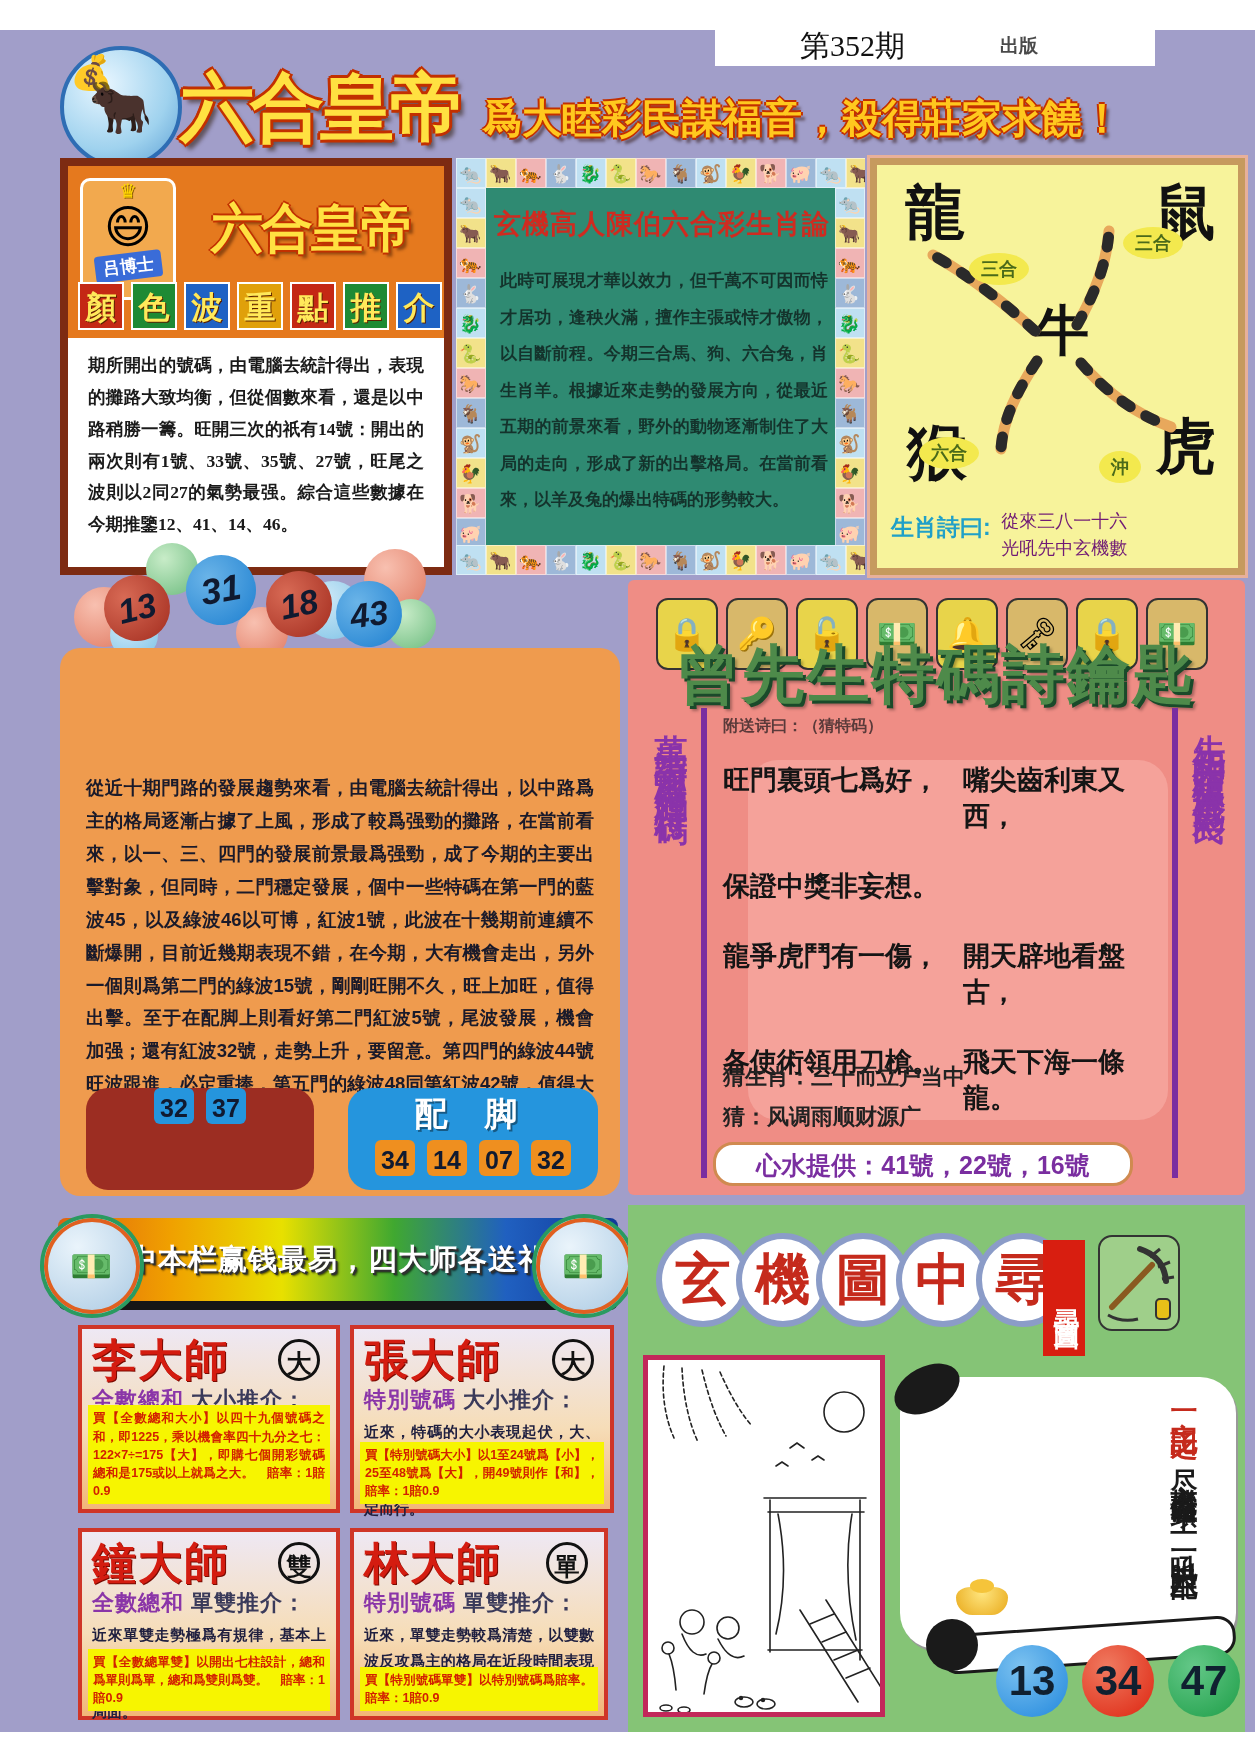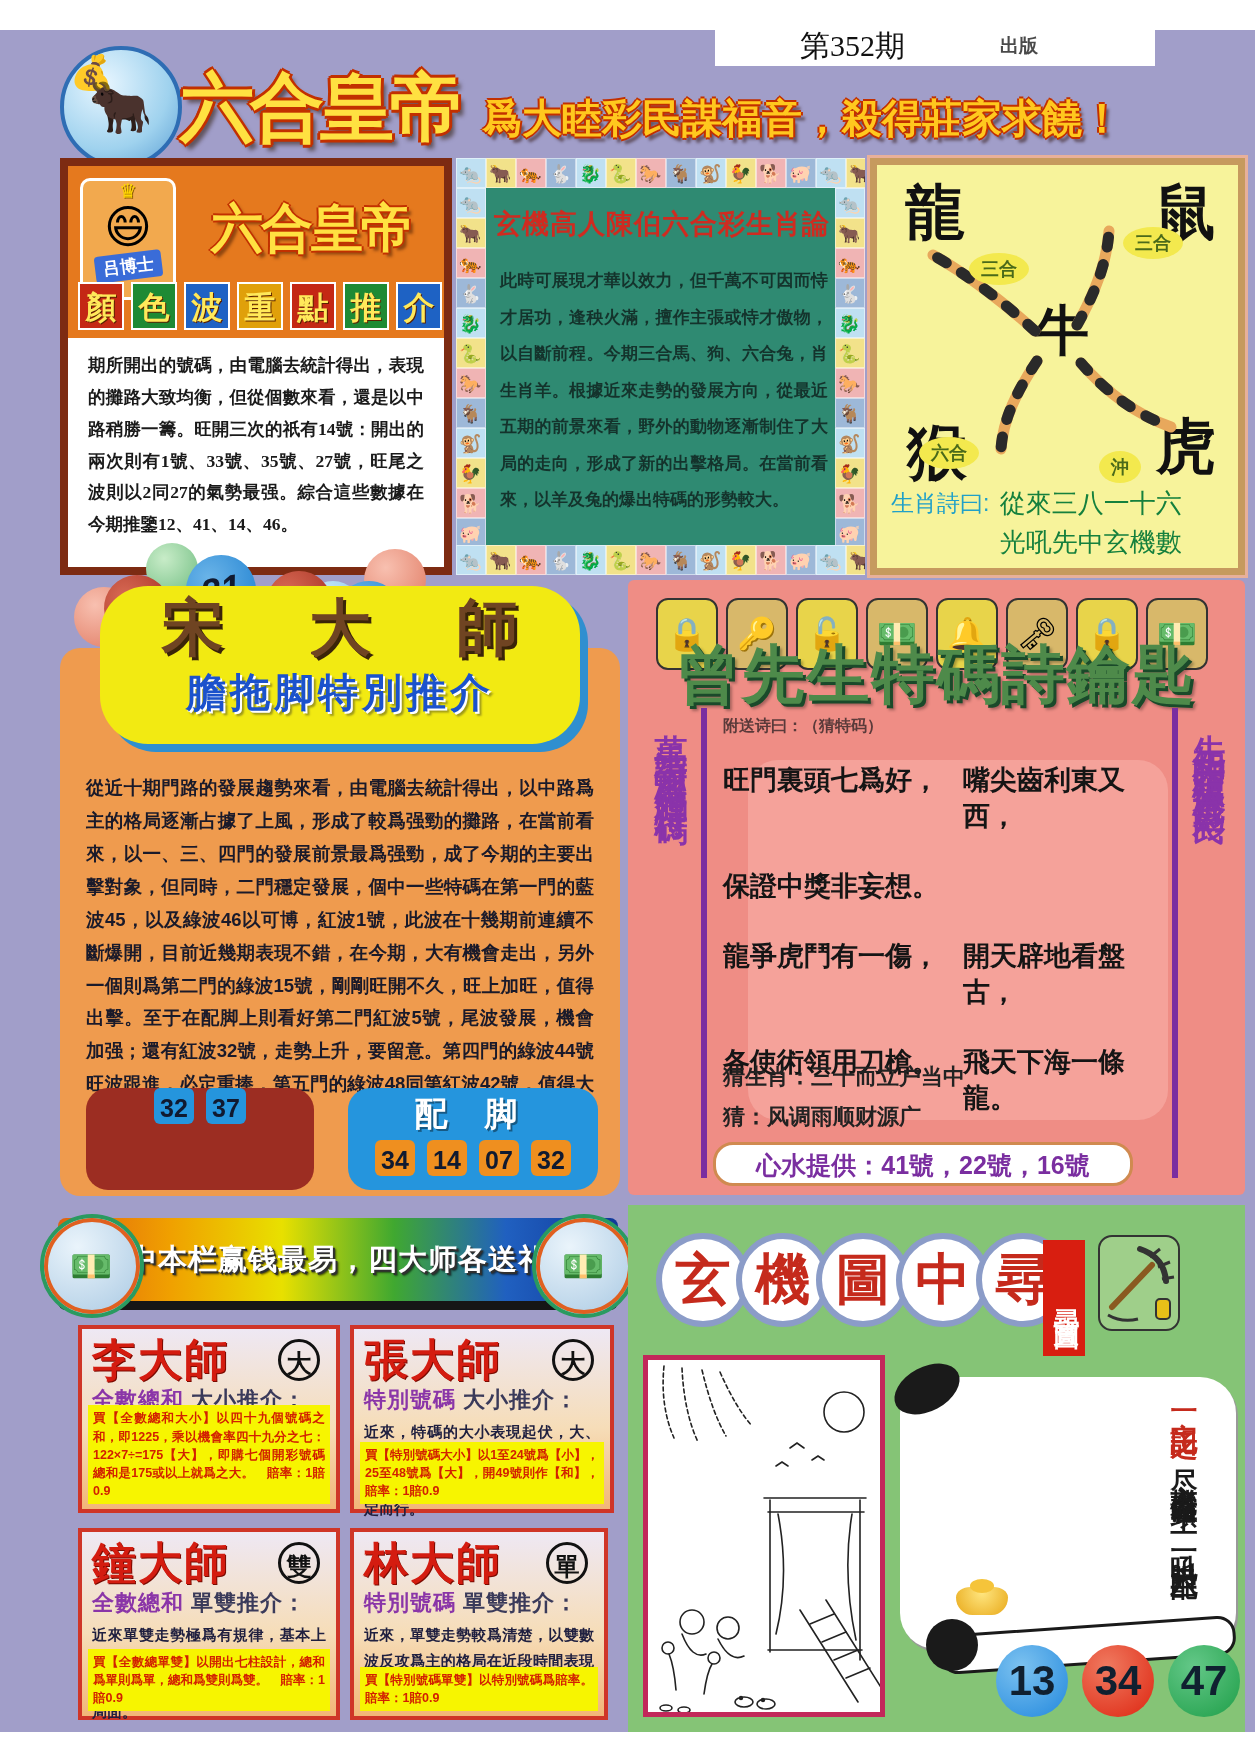--- a/index.html
+++ b/index.html
@@ -73,22 +73,22 @@
   
   .box3{left:870px;top:158px;width:375px;height:417px;background:#f7f39b;border:7px solid #c69a5e;
         outline:3px solid #e8b09a;box-sizing:border-box;}
   .corner{position:absolute;font-size:60px;font-weight:bold;color:#111;font-family:"Liberation Serif","DejaVu Serif",serif;}
   .c-tl{left:28px;top:8px;} .c-tr{right:22px;top:8px;}
   .c-bl{left:30px;top:248px;} .c-br{right:22px;top:242px;}
   .c-center{left:158px;top:130px;font-size:54px;}
   .rel-label{position:absolute;background:#f3e94e;border-radius:50%;padding:4px 12px;font-size:18px;font-weight:bold;color:#4a6a1a;}
   .arms{left:8px;top:48px;}
   .box3-poem{position:absolute;left:14px;bottom:6px;width:330px;}
-  .poem-label{font-size:23px;font-weight:normal;color:#20a0c8;display:inline-block;vertical-align:top;margin-top:4px;}
-  .poem-lines{display:inline-block;font-size:26px;color:#15803d;line-height:1.5;margin-left:6px;}
+  .poem-label{font-size:23px;font-weight:bold;color:#20a0c8;display:inline-block;vertical-align:top;margin-top:4px;}
+  .poem-lines{display:inline-block;font-size:18px;color:#701a75;line-height:1.5;margin-left:6px;}
 
   
   .songbox{left:60px;top:648px;width:560px;height:548px;background:#ef9b4e;border-radius:20px;}
   .songpill{left:100px;top:586px;width:480px;height:158px;background:#f2ea12;border-radius:48px;
       box-shadow:8px 8px 0 #2f8fd0;text-align:center;}
   .song-name{font-size:62px;font-weight:bold;color:#6f4422;letter-spacing:34px;text-indent:34px;line-height:84px;
       text-shadow:3px 3px 0 #3a2408;}
   .song-sub{font-size:40px;font-weight:bold;color:#1b52cc;letter-spacing:4px;line-height:56px;margin-top:-6px;
       text-shadow:2px 2px 0 #ffffff,4px 4px 2px rgba(0,0,40,.35);}
   .song-body{position:absolute;left:26px;top:124px;width:508px;font-size:18.5px;font-weight:bold;color:#1a1a2a;
@@ -340,24 +340,20 @@
     <div class="numpill peipill">
       <div class="plabel">配 脚</div>
       <div class="chiprow">
         <span class="chip chip-orange">34</span>
         <span class="chip chip-orange">14</span>
         <span class="chip chip-orange">07</span>
         <span class="chip chip-orange">32</span>
       </div>
     </div>
   </div>
-  <div class="abs songpill">
-    <div class="song-name">宋 大 師</div>
-    <div class="song-sub">膽拖脚特別推介</div>
-  </div>
 
   <div class="abs zengbox">
     <div class="band">
         <span class="bicon">🔒</span>
         <span class="bicon">🔑</span>
         <span class="bicon">🔓</span>
         <span class="bicon">💵</span>
         <span class="bicon">🔔</span>
         <span class="bicon">🗝</span>
         <span class="bicon">🔒</span>

